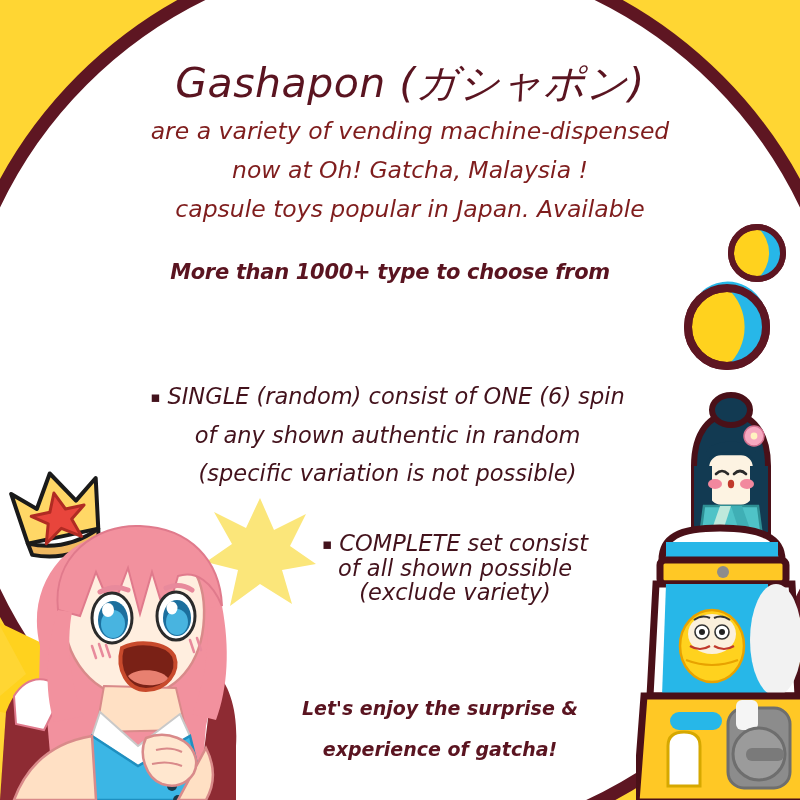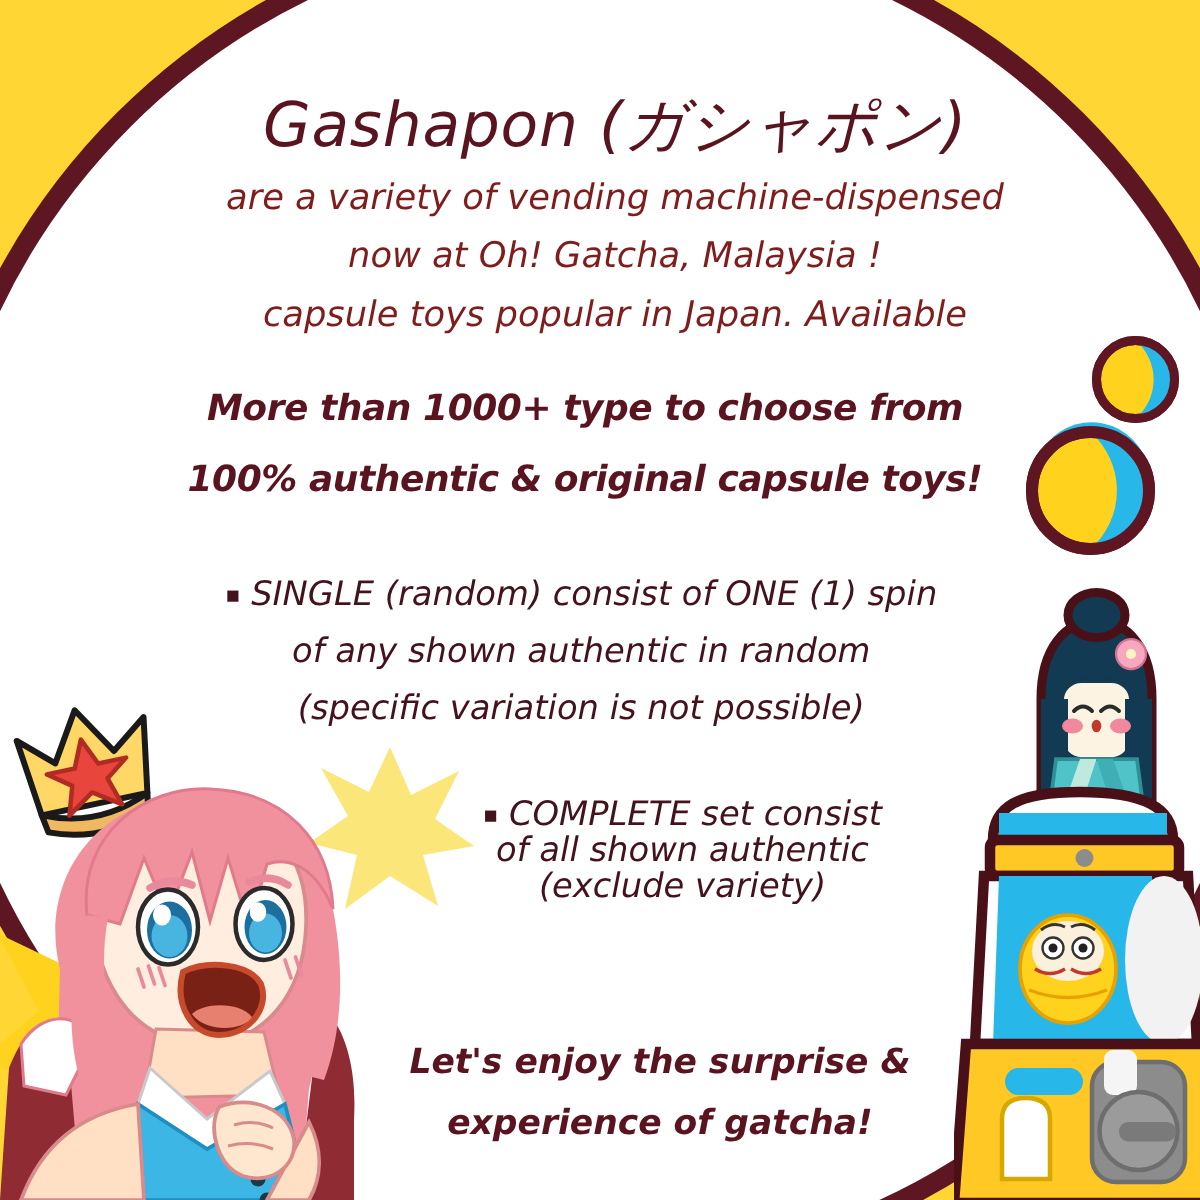--- a/index.html
+++ b/index.html
@@ -61,21 +61,21 @@
     text-align: center;
     font-size: 23.5px;
     font-style: italic;
     line-height: 39px;
     color: #7f1d1d;
   }
   .bold-block {
     position: absolute;
     top: 249px; left: 40px; width: 680px;
     text-align: center;
-    font-size: 24px;
+    font-size: 21px;
     font-weight: bold;
     font-style: italic;
     line-height: 47px;
     color: #5A1420;
     letter-spacing: -0.3px;
   }
   .bullet-single {
     position: absolute;
     top: 377px; left: 105px; width: 545px;
     text-align: center;
@@ -90,21 +90,21 @@
     text-align: center;
     font-size: 22.5px;
     font-style: italic;
     line-height: 24px;
     color: #43121C;
   }
   .closing {
     position: absolute;
     top: 688px; left: 230px; width: 400px;
     text-align: center;
-    font-size: 23px;
+    font-size: 19px;
     font-weight: bold;
     font-style: italic;
     line-height: 41px;
     color: #5A1420;
   }
   .bsq { font-style: normal; font-size: 15px; vertical-align: 2px; }
 
   
   .art { position: absolute; z-index: 4; }
   .art.front { z-index: 8; }
@@ -290,32 +290,31 @@
     <div class="title">Gashapon (ガシャポン)</div>
 
     <div class="lede">
       <div>are a variety of vending machine-dispensed</div>
       <div>now at Oh! Gatcha, Malaysia !</div>
       <div>capsule toys popular in Japan. Available</div>
     </div>
 
     <div class="bold-block">
       <div>More than 1000+ type to choose from</div>
-      <div>100% authentic &amp; original capsule toys!</div>
     </div>
 
     <div class="bullet-single">
-      <div><span class="bsq">▪</span> <span>SINGLE (random) consist of ONE (1) spin</span></div>
+      <div><span class="bsq">▪</span> <span>SINGLE (random) consist of ONE (6) spin</span></div>
       <div>of any shown authentic in random</div>
       <div>(specific variation is not possible)</div>
     </div>
 
     <div class="bullet-complete">
       <div><span class="bsq">▪</span> <span>COMPLETE set consist</span></div>
-      <div>of all shown authentic</div>
+      <div>of all shown possible</div>
       <div>(exclude variety)</div>
     </div>
 
     <div class="closing">
       <div>Let's enjoy the surprise &amp;</div>
       <div>experience of gatcha!</div>
     </div>
 
   </div>
 </div>

